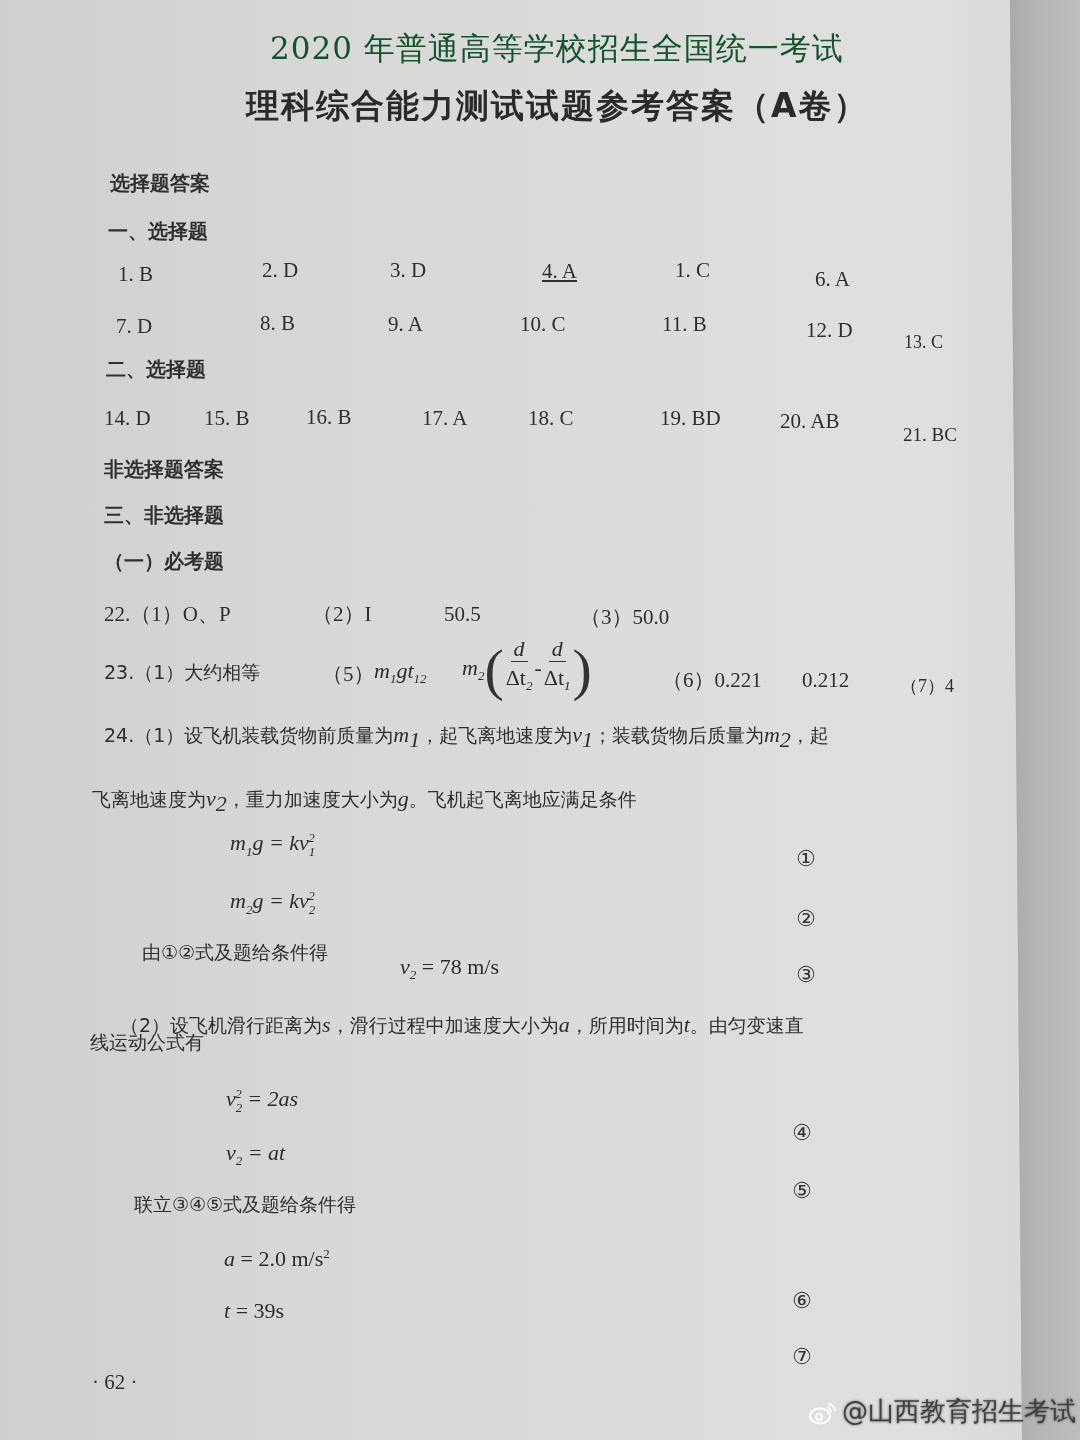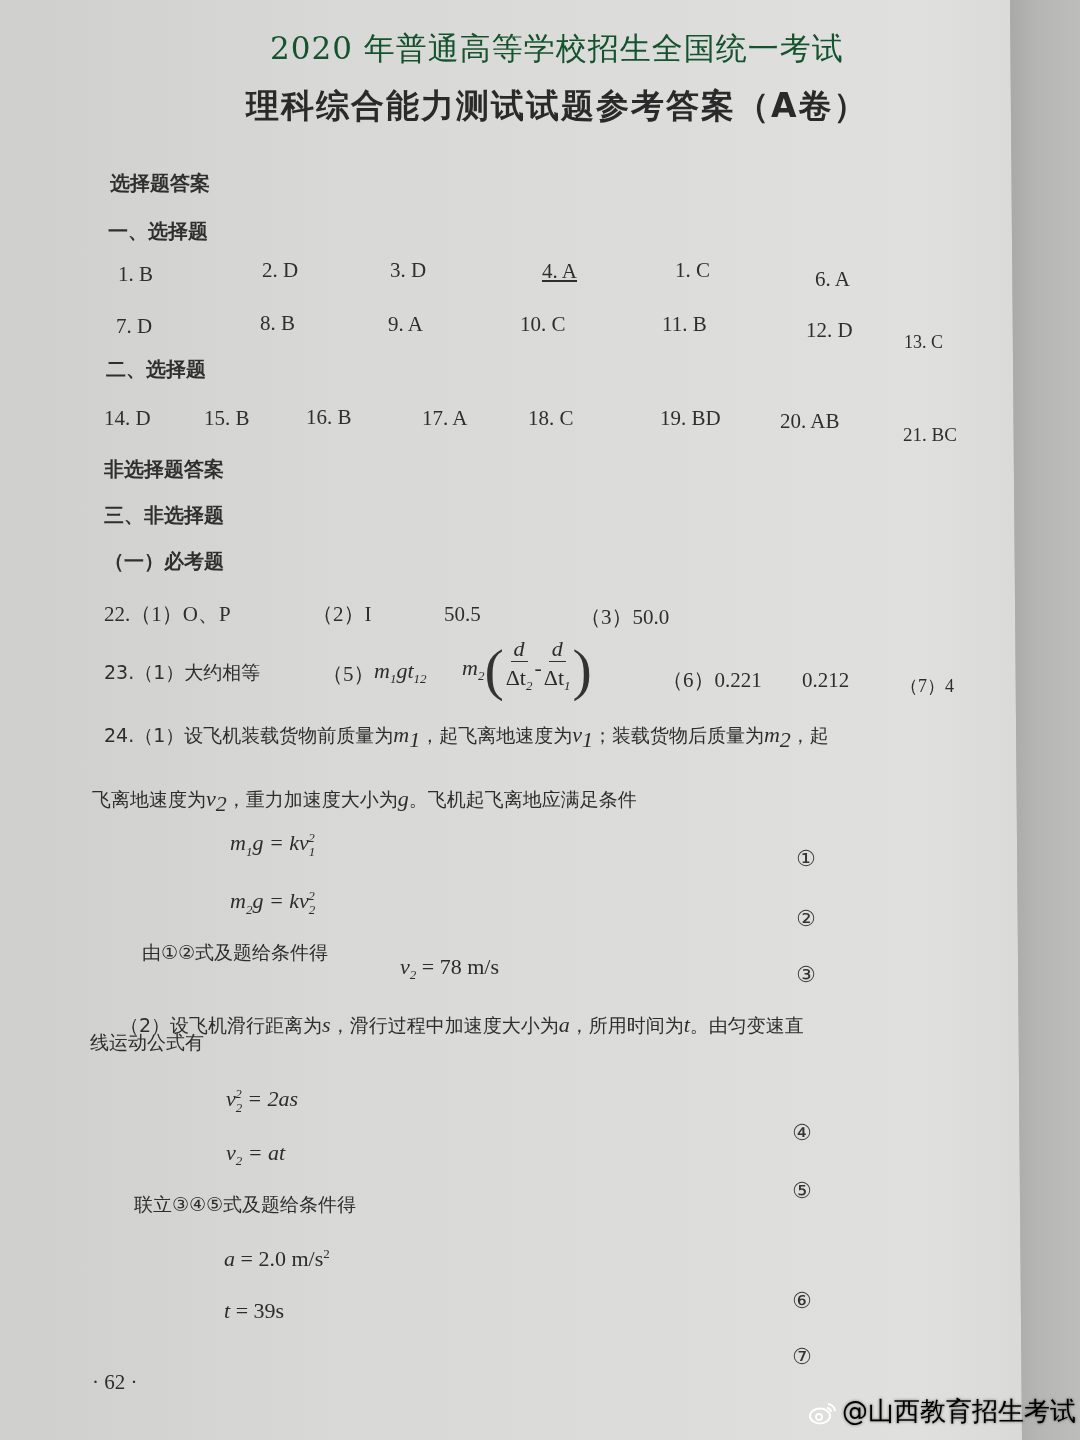--- a/index.html
+++ b/index.html
@@ -26,21 +26,21 @@
   .ans { font-family:"Liberation Serif",serif; font-size:21px; color:#2e2e2e; }
   .txt { font-family:"DejaVu Sans","Liberation Sans",sans-serif; font-size:19px; color:#2e2e2e; }
   .math { font-family:"Liberation Serif",serif; font-style:italic; font-size:22px; color:#2c2c2c; }
   .rm { font-style:normal; }
   .circ { font-family:"DejaVu Sans",sans-serif; font-size:22px; color:#333; }
   sub, sup { font-size:13px; }
   .frac { display:inline-flex; flex-direction:column; align-items:center; vertical-align:middle; margin:0 2px; }
   .frac .num { border-bottom:1px solid #333; padding:0 3px; line-height:24px; }
   .frac .den { line-height:32px; }
   .paren { font-size:58px; font-style:normal; vertical-align:middle; font-weight:100; color:#333; }
-  .watermark { font-family:"DejaVu Sans","Liberation Sans",sans-serif; font-size:26px; color:#000000; text-shadow:0 0 3px rgba(0,0,0,0.55);text-align:right; }
+  .watermark { font-family:"DejaVu Sans","Liberation Sans",sans-serif; font-size:26px; color:#404040; text-shadow:0 0 3px rgba(0,0,0,0.55);text-align:right; }
   .weibo-icon { display:inline-block; width:30px; height:26px; vertical-align:middle; margin-right:4px; }
 </style>
 </head>
 <body>
 
 <div class="paper"></div>
 <div class="edge-shadow"></div>
 
 <div class="abs title1" style="left:270px; top:28px;">2020 年普通高等学校招生全国统一考试</div>
 <div class="abs title2" style="left:246px; top:84px;">理科综合能力测试试题参考答案（A卷）</div>

